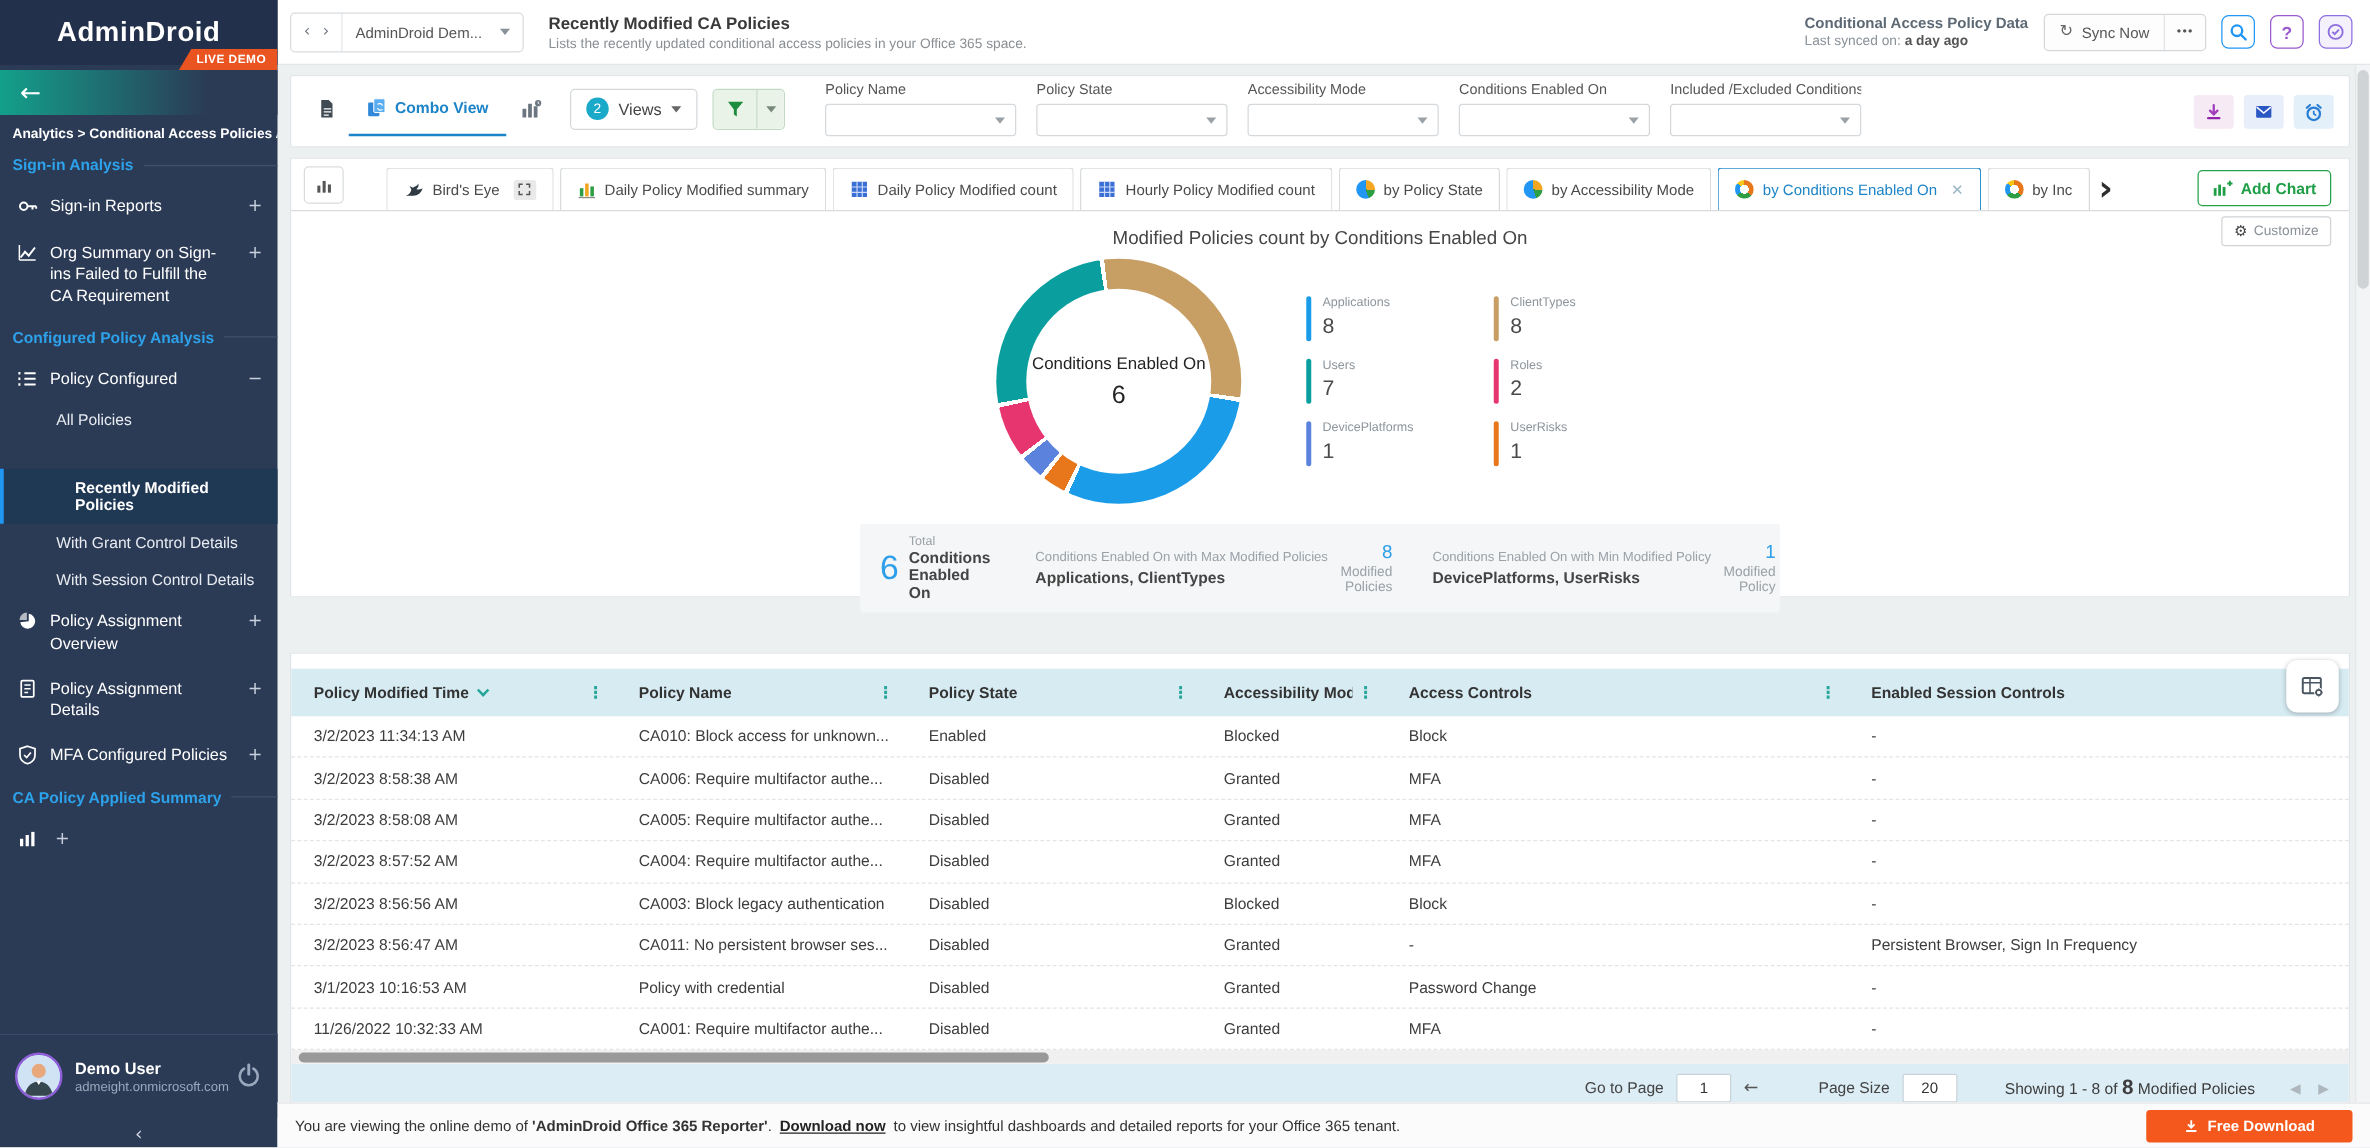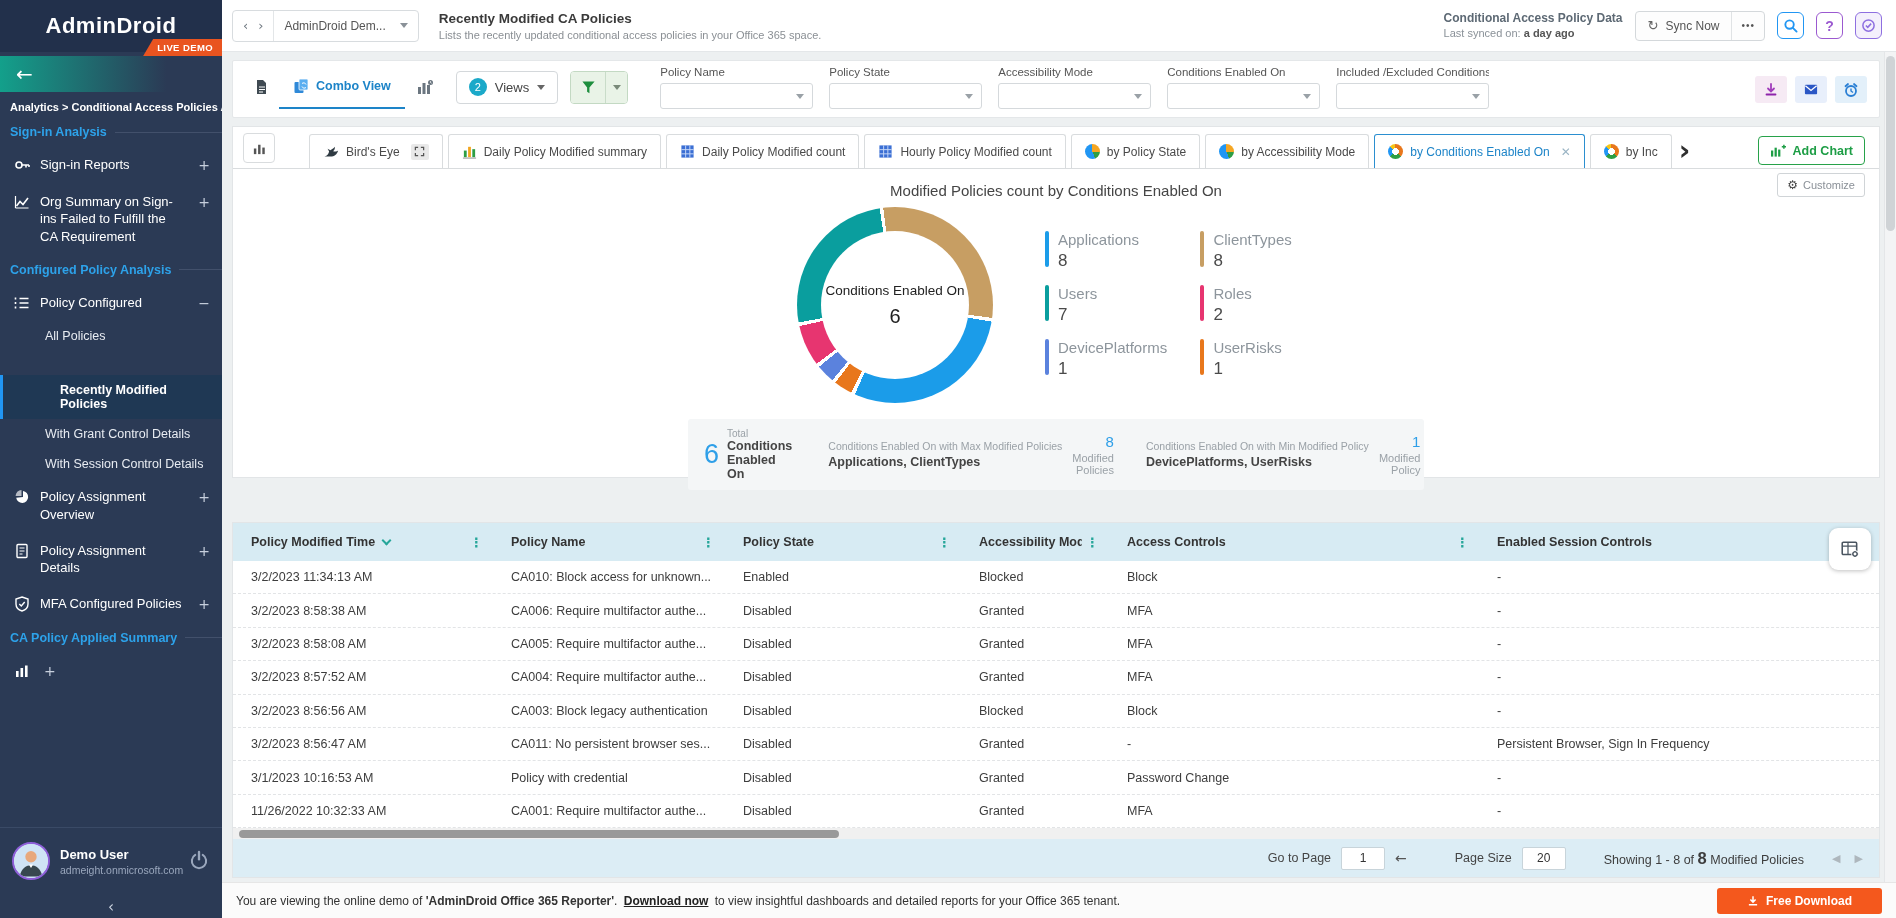--- a/index.html
+++ b/index.html
@@ -96,38 +96,38 @@
 .chart-title { text-align: center; font-size: 15px; color: #454545; margin-top: 13px; }
 .chart-flex { display: flex; justify-content: center; align-items: center; gap: 52px; margin-top: 8px; }
 .donut-wrap { width: 196px; height: 196px; position: relative; cursor: pointer; }
 .donut { width: 100%; height: 100%; border-radius: 50%; }
 .donut-hole { position: absolute; inset: 24px; background: #fff; border-radius: 50%; display: flex; flex-direction: column; align-items: center; justify-content: center; gap: 7px; }
 .center-label { font-size: 13.5px; color: #222; }
 .center-value { font-size: 20px; color: #222; }
 .legend { display: grid; grid-template-columns: auto auto; gap: 14px 10px; min-width: 270px; }
 .legend-item { display: flex; gap: 9px; align-items: flex-start; }
 .legend-bar { width: 4px; height: 36px; border-radius: 2px; flex: 0 0 4px; }
-.legend-name { font-size: 15px; color: #8d959c; }
+.legend-name { font-size: 10px; color: #8d959c; }
 .legend-val { font-size: 17px; color: #4a4a4a; margin-top: 3px; }
 .summary-bar { margin: 16px auto 0; width: 736px; background: #f4f6f7; border-radius: 3px; display: flex; align-items: center; padding: 9px 0; }
 .sum-first { display: flex; align-items: center; gap: 8px; padding: 0 20px 0 16px; }
 .sum-big { font-size: 27px; color: #2e9fe8; font-weight: 300; }
 .sum-small { display: block; font-size: 10px; color: #9aa1a7; }
 .sum-main { display: block; font-size: 12.5px; color: #444; font-weight: 600; }
 .sum-div { width: 1px; height: 30px; background: #dfe3e5; }
 .sum-card { flex: 1; padding: 0 16px; display: flex; justify-content: space-between; align-items: center; gap: 10px; }
 .sum-cap { font-size: 10.5px; color: #9aa1a7; white-space: nowrap; }
 .sum-names { font-size: 12.5px; color: #444; font-weight: 600; margin-top: 3px; }
 .sum-right { text-align: right; }
 .sum-val { font-size: 15px; color: #2e9fe8; }
 .sum-vlbl { font-size: 11px; color: #9aa1a7; margin-top: 2px; }
 
 
 .table-card { margin: 44px 16px 0 10px; background: #fff; border: 1px solid #e2e5e7; position: relative; }
-.thead { display: flex; background: #d7ebf3; height: 38px; align-items: center; font-size: 12.5px; color: #333; font-weight: 600; }
+.thead { display: flex; background: #d7ebf3; height: 38px; align-items: center; font-size: 12.5px; color: #333; font-weight: 600; margin-top: 12px; }
 .th { display: flex; align-items: center; padding: 0 6px 0 18px; height: 100%; }
 .th .th-label { white-space: nowrap; overflow: hidden; }
 .th .col-menu { margin-left: auto; color: #26a69a; font-size: 13px; cursor: pointer; font-family: "DejaVu Sans", sans-serif; padding: 0 4px; }
 .sort-caret { width: 7px; height: 7px; border-right: 2px solid #26a69a; border-bottom: 2px solid #26a69a; transform: rotate(45deg); margin-left: 8px; margin-top: -4px; flex: 0 0 auto; }
 .col-settings { position: absolute; right: 8px; top: 5px; width: 42px; height: 42px; background: #fff; border-radius: 9px; box-shadow: 0 1px 4px rgba(0,0,0,.25); display: flex; align-items: center; justify-content: center; cursor: pointer; z-index: 2; }
 .trow { display: flex; height: 33.4px; align-items: center; border-bottom: 1px dashed #e2e4e6; font-size: 12.5px; color: #3d3d3d; cursor: pointer; }
 .td { padding: 0 6px 0 18px; white-space: nowrap; overflow: hidden; }
 .hscroll { height: 11px; background: #f0f0f0; position: relative; }
 .hscroll-thumb { position: absolute; left: 6px; top: 1.5px; width: 600px; height: 8px; background: #999; border-radius: 4px; cursor: grab; }
 .pagination { background: #dcedf5; height: 38px; display: flex; align-items: center; justify-content: flex-end; gap: 10px; padding: 0 16px; font-size: 12.5px; color: #444; }

